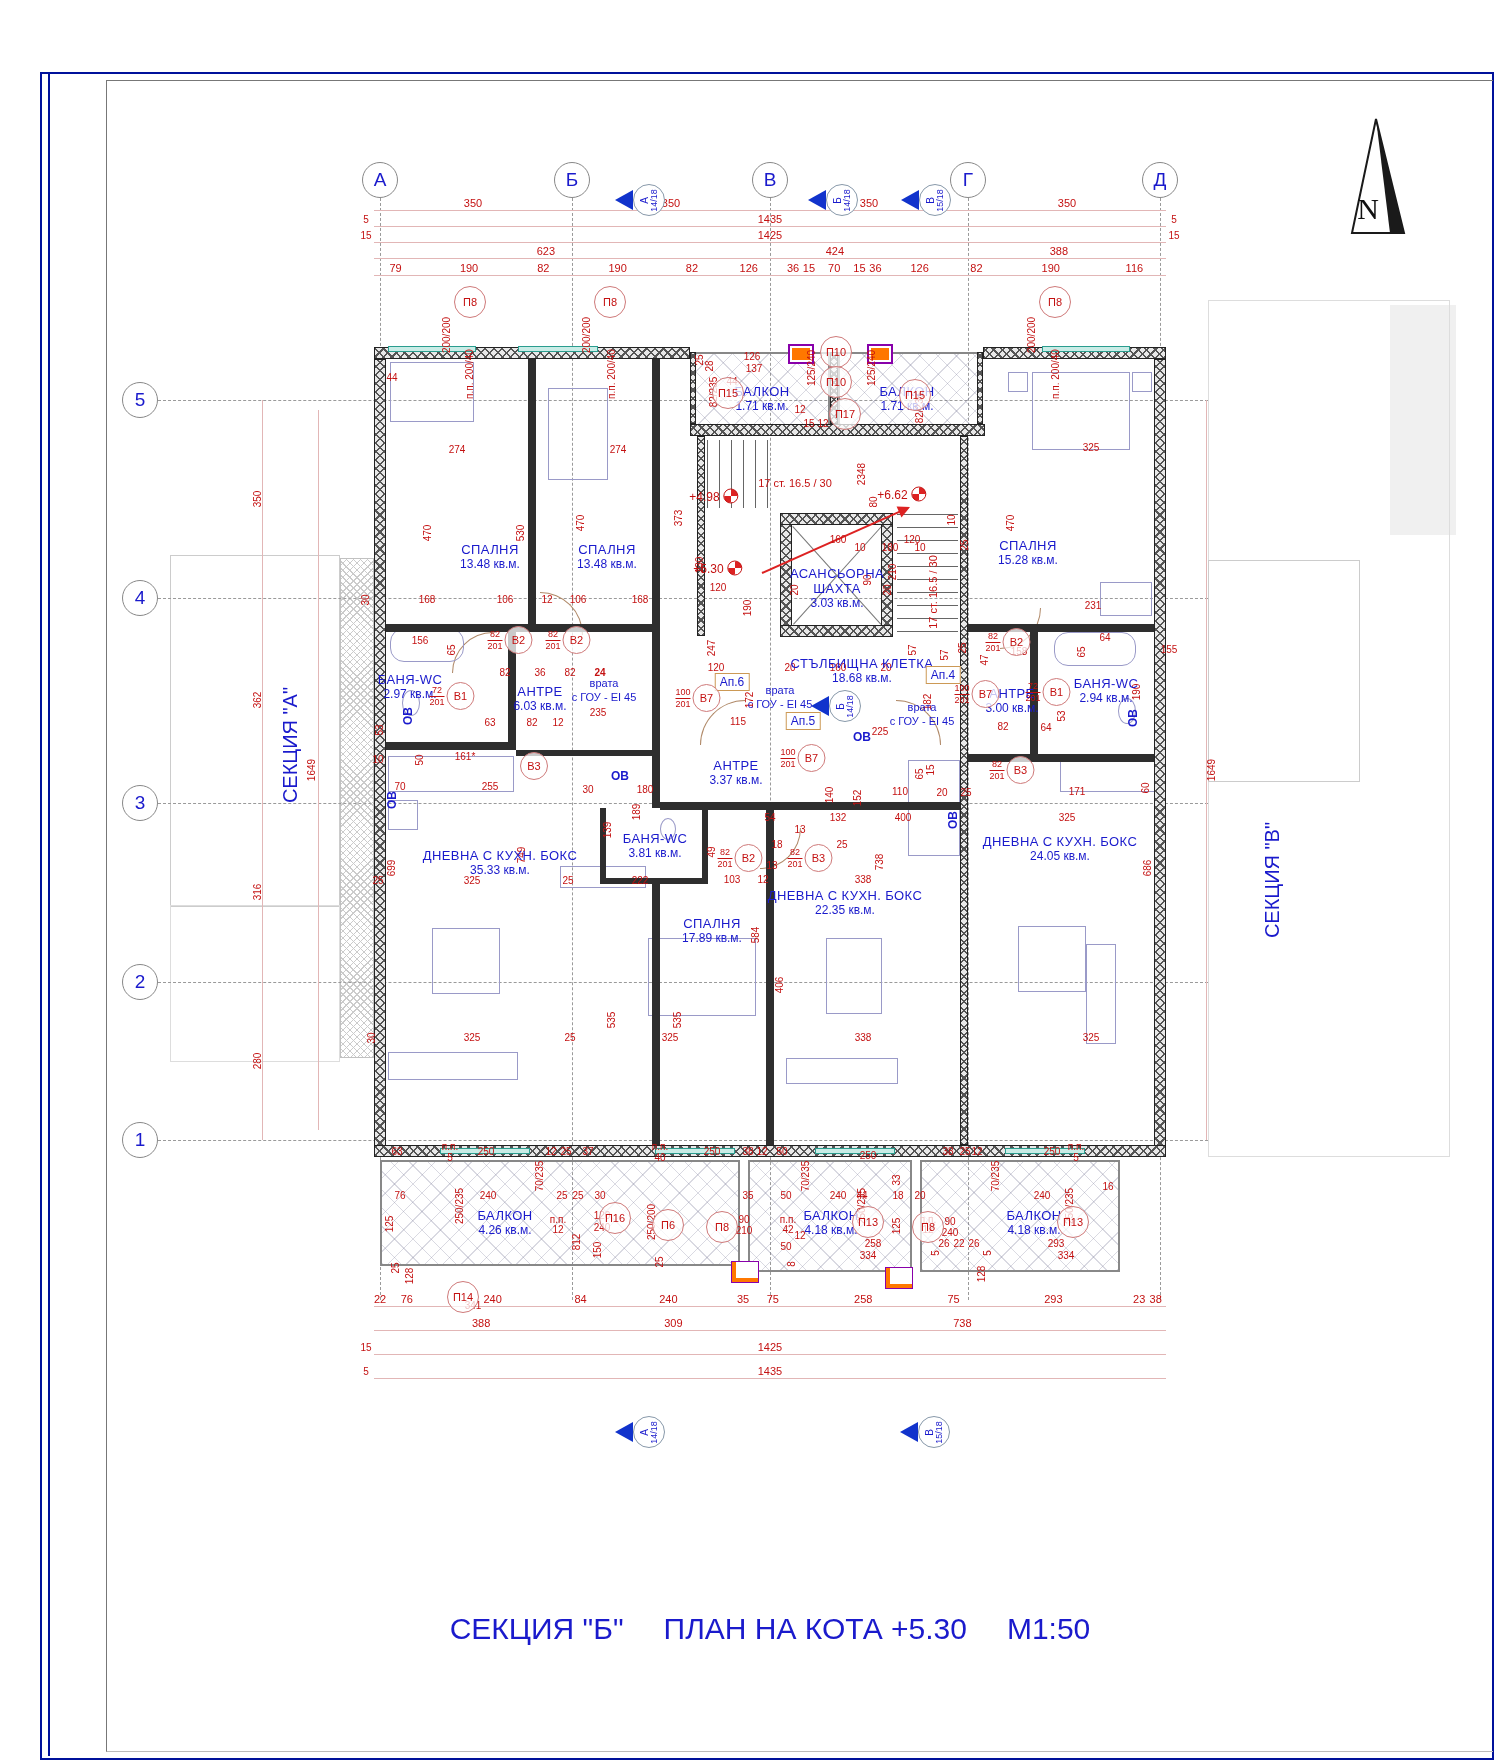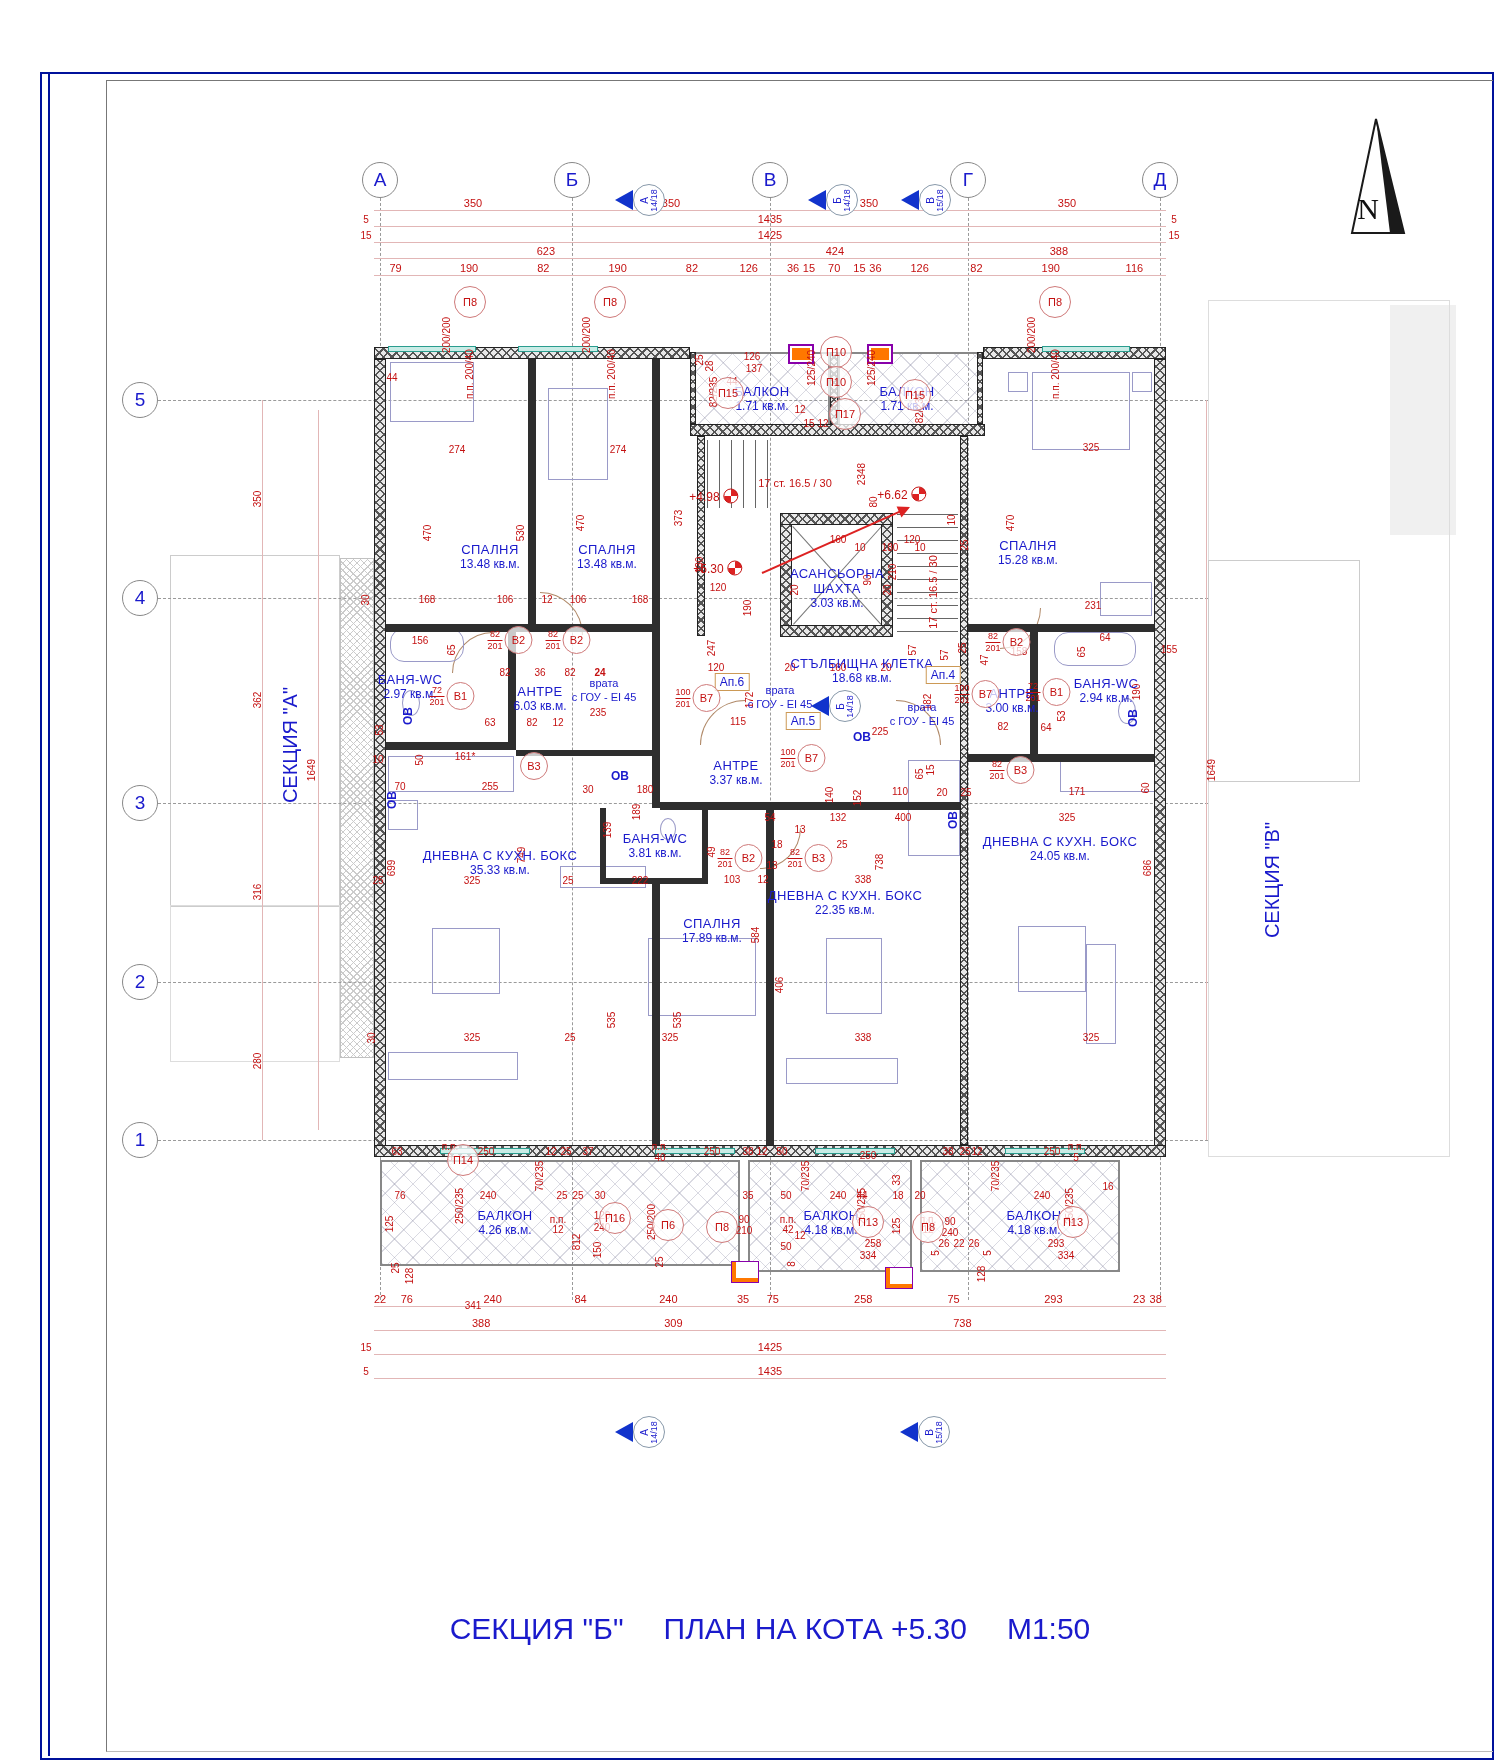--- a/index.html
+++ b/index.html
@@ -721,21 +721,21 @@
   <div>
 
   <div class="wtag" style="left: 470px; top: 302px;">П8</div>
       <div class="wtag" style="left: 610px; top: 302px;">П8</div>
       <div class="wtag" style="left: 1055px; top: 302px;">П8</div>
       <div class="wtag" style="left: 728px; top: 393px;">П15</div>
       <div class="wtag" style="left: 836px; top: 352px;">П10</div>
       <div class="wtag" style="left: 836px; top: 382px;">П10</div>
       <div class="wtag" style="left: 845px; top: 414px;">П17</div>
       <div class="wtag" style="left: 915px; top: 395px;">П15</div>
-      <div class="wtag" style="left: 463px; top: 1160px; text-align: center;">П14</div>
+      <div class="wtag" style="left: 463px; top: 1297px; text-align: center;">П14</div>
       <div class="wtag" style="left: 615px; top: 1218px;">П16</div>
       <div class="wtag" style="left: 668px; top: 1225px;">П6</div>
       <div class="wtag" style="left: 722px; top: 1227px;">П8</div>
       <div class="wtag" style="left: 868px; top: 1222px;">П13</div>
       <div class="wtag" style="left: 928px; top: 1227px;">П8</div>
       <div class="wtag" style="left: 1073px; top: 1222px;">П13</div>
     </div>
 
   <div>
 

